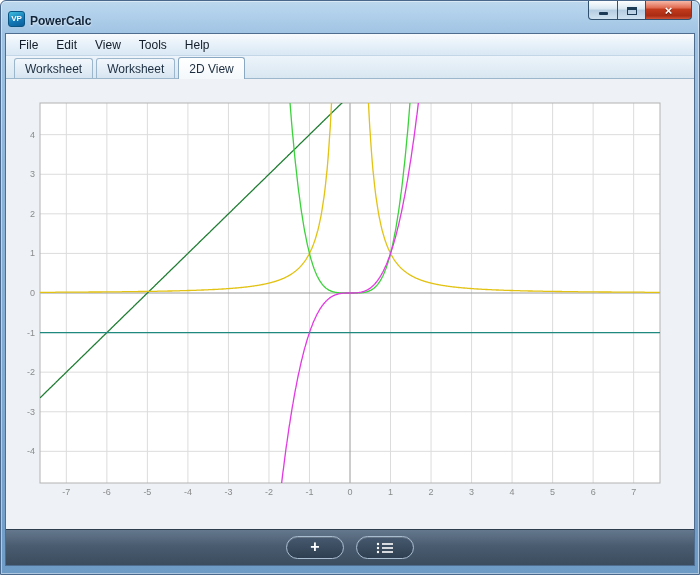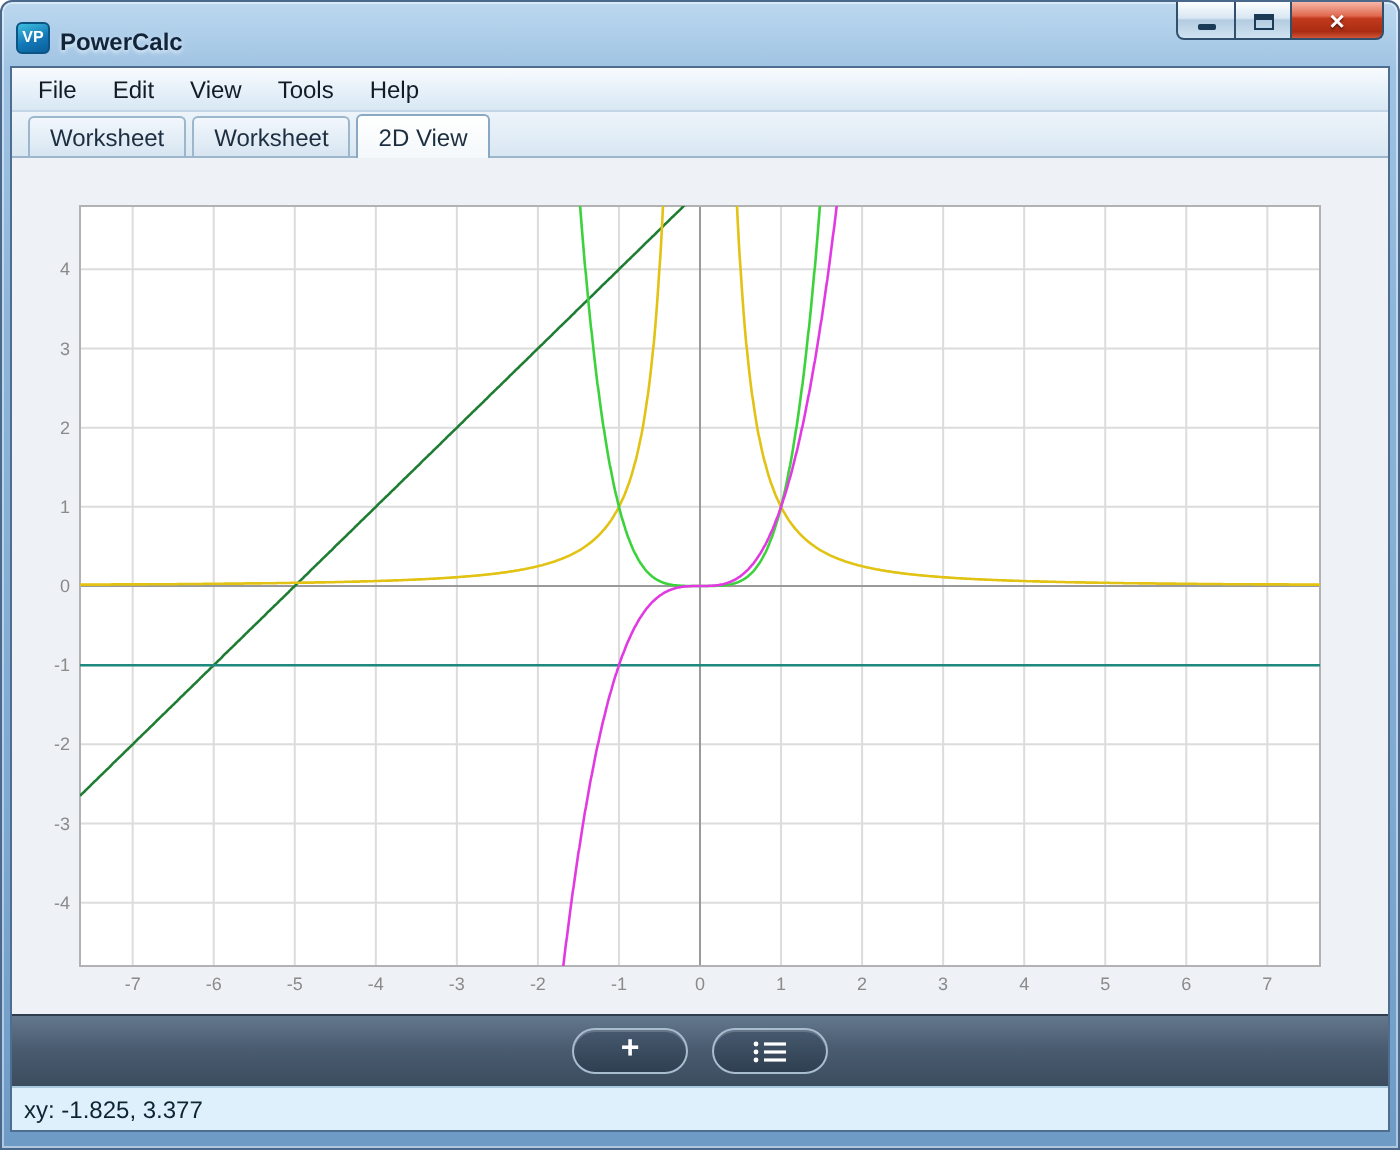--- a/index.html
+++ b/index.html
@@ -157,17 +157,14 @@
           <circle cx="2" cy="2" r="1.2" fill="#fff"></circle>
             <line x1="6" y1="2" x2="17" y2="2" stroke="#fff" stroke-width="1.6"></line>
           <circle cx="2" cy="6" r="1.2" fill="#fff"></circle>
             <line x1="6" y1="6" x2="17" y2="6" stroke="#fff" stroke-width="1.6"></line>
           <circle cx="2" cy="10" r="1.2" fill="#fff"></circle>
             <line x1="6" y1="10" x2="17" y2="10" stroke="#fff" stroke-width="1.6"></line>
         </svg>
       </div>
     </div>
 
-    <div class="statusbar">
-      <span>xy: -1.825, 3.377</span>
-    </div>
   </div>
 </div>
 
 </body></html>

